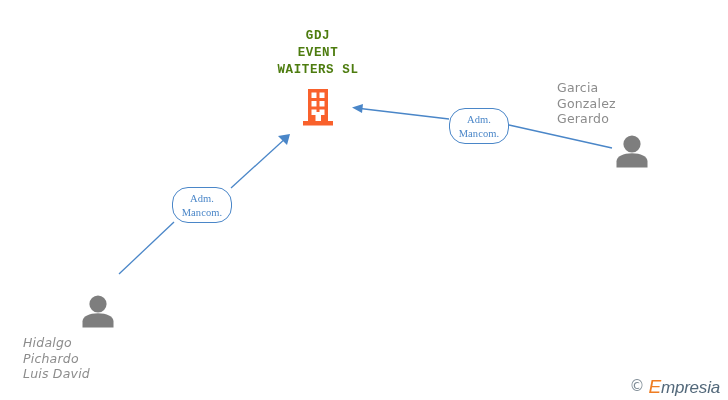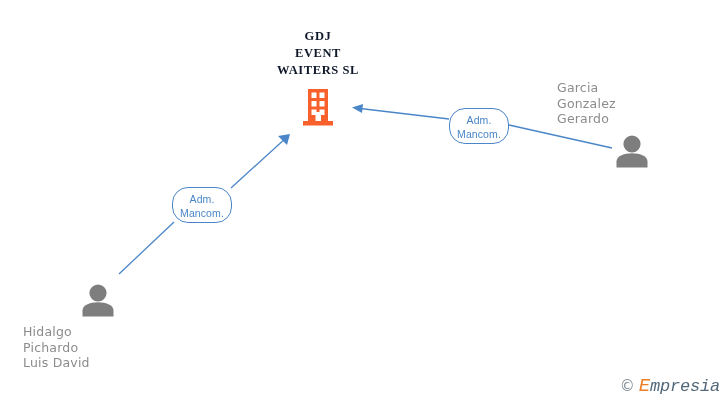--- a/index.html
+++ b/index.html
@@ -28,45 +28,46 @@
 
   
   .company-node {
     position: absolute;
     left: 243px;
     top: 28px;
     width: 150px;
     text-align: center;
   }
   .company-title {
-    font-family: Liberation Serif, serif;
+    font-family: Liberation Mono, monospace;
     font-size: 12.5px;
     font-weight: bold;
     line-height: 17px;
-    color: #0f172a;
+    color: #4d7c0f;
     letter-spacing: 0.6px;
     white-space: pre-line;
     margin: 0;
   }
   .building-wrap {
     margin-top: 5px;
     height: 44px;
     display: flex;
     align-items: flex-end;
     justify-content: center;
   }
 
   
   .person-node {
     position: absolute;
     width: 150px;
   }
   .person-node.left {
     left: 23px;
-    top: 281px;
+    top: 292px;
+    font-style: italic;
   }
   .person-node.right {
     left: 557px;
     top: 80px;
   }
   .person-wrap {
     height: 36px;
     display: flex;
     align-items: flex-end;
     justify-content: center;
@@ -84,21 +85,21 @@
   .person-node.right .person-name { margin-bottom: 5px; }
 
   
   .rel-label {
     position: absolute;
     box-sizing: border-box;
     background: #ffffff;
     border: 1px solid #4a86c8;
     border-radius: 16px;
     color: #4a86c8;
-    font-family: Liberation Sans, sans-serif;
+    font-family: Liberation Serif, serif;
     font-size: 10.5px;
     line-height: 14px;
     text-align: center;
     padding: 4px 0 3px 0;
     white-space: pre-line;
     letter-spacing: 0.1px;
   }
   .rel-label.r1 {  
     left: 449px;
     top: 108px;
@@ -121,21 +122,21 @@
     align-items: center;
     gap: 4px;
   }
   .wm-c {
     font-family: "DejaVu Sans", sans-serif;
     font-size: 15px;
     color: #7f8c96;
     line-height: 1;
   }
   .wm-word {
-    font-family: Liberation Mono, monospace;
+    font-family: Liberation Sans, sans-serif;
     font-size: 17px;
     font-style: italic;
     line-height: 1;
     color: #52687a;
     letter-spacing: -0.2px;
   }
   .wm-word .wm-e {
     color: #ef7d22;
     font-size: 19px;
   }

